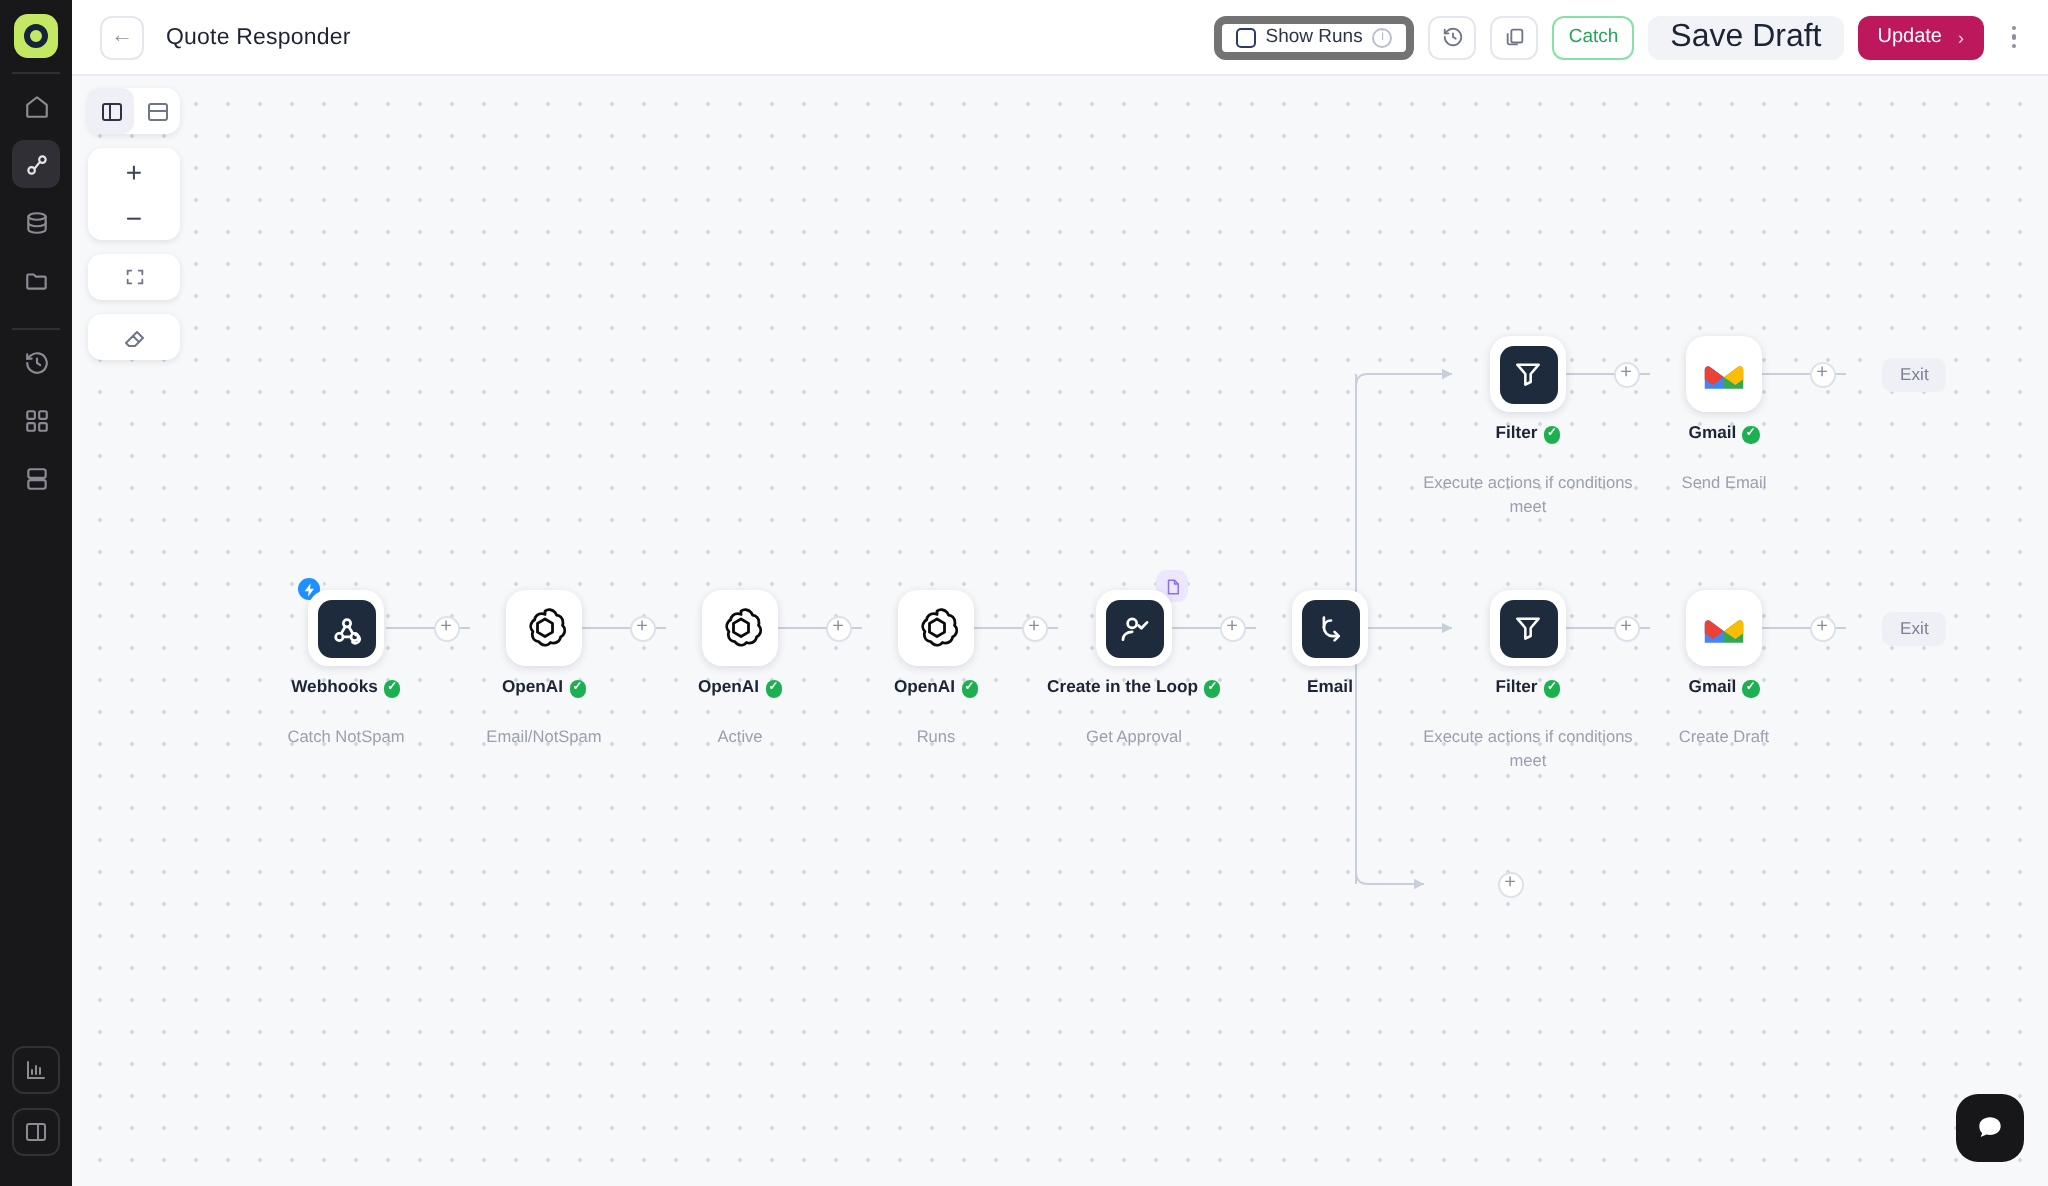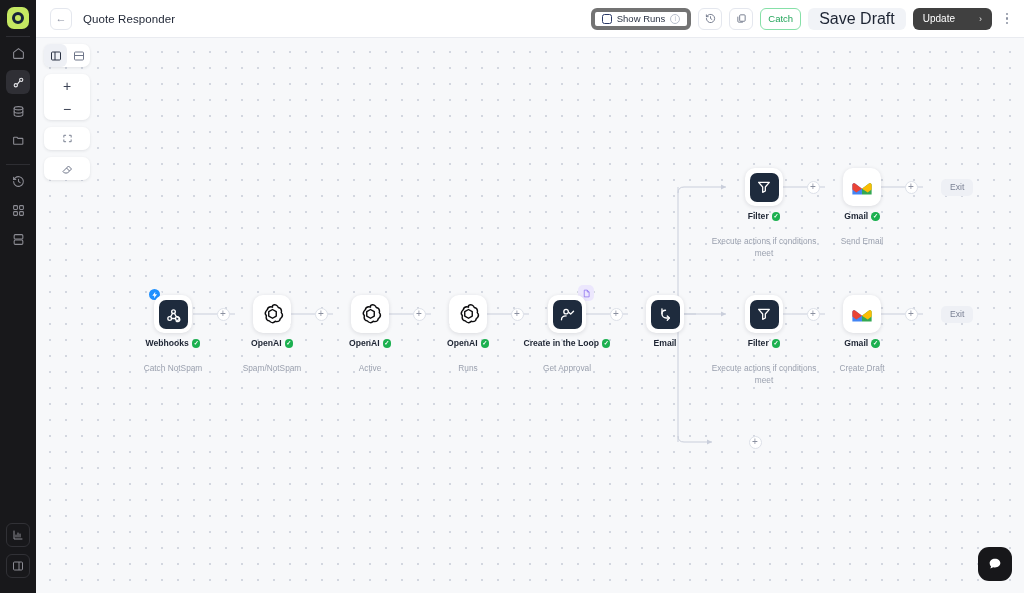--- a/index.html
+++ b/index.html
@@ -69,22 +69,22 @@
   .badge-active {
     height: 22px; padding: 0 7px; border: 1px solid #86e0a8; border-radius: 6px;
     background: #fff; color: #23a55a; font-size: 9.5px;
     display: flex; align-items: center; justify-content: center;
   }
   .btn-draft {
     height: 22px; padding: 0 11px; border-radius: 6px; background: #f1f3f7;
     color: #1d2433; font-size: 16px; display: flex; align-items: center; border: none;
   }
   .btn-update {
-    height: 22px; padding: 0 10px; border-radius: 6px; background: #404040;
-    color: #fff; font-size: 10px; display: flex; align-items: center; gap: 24px; border: none; justify-content: center;
+    height: 22px; padding: 0 10px; border-radius: 6px; background: #be185d;
+    color: #fff; font-size: 10px; display: flex; align-items: center; gap: 8px; border: none; justify-content: center;
   }
   .btn-update .chev { font-size: 9px; opacity: .85; }
   .kebab {
     width: 16px; height: 22px; display: flex; flex-direction: column;
     align-items: center; justify-content: center; gap: 2px;
   }
   .kebab i { width: 2.5px; height: 2.5px; border-radius: 50%; background: #8a90a0; display: block; }
 
   
   .canvas {
@@ -406,21 +406,21 @@
             <div class="node-ico plain">
               <svg width="25" height="25" viewBox="0 0 24 24" fill="none" stroke="#0b0b0d" stroke-width="1.35" stroke-linejoin="round">
                   <path d="M12 3.4c1.5-1.1 3.6-.8 4.8.6.3.4.5.8.7 1.3 1.7.2 3 1.6 3.1 3.3.1.6 0 1.1-.2 1.6 1.2 1.2 1.4 3.1.4 4.5-.3.5-.8.9-1.3 1.1-.2 1.7-1.7 3-3.4 3-.5 0-1-.1-1.5-.3-1.1 1.3-3 1.6-4.4.7-.5-.3-.9-.7-1.2-1.1-1.7-.2-3-1.6-3.1-3.3 0-.5.1-1.1.3-1.6-1.2-1.2-1.4-3.1-.4-4.5.3-.5.7-.9 1.2-1.1.2-1.7 1.7-3 3.4-3 .5 0 1.1.1 1.6.4z"></path>
                   <path d="M12 7.2l3.6 2.1v4.2L12 15.6l-3.6-2.1V9.3z"></path>
                 </svg>
             </div>
           </div>
           <div class="node-label">
             <span>OpenAI</span><span class="chk">✓</span>
           </div>
-          <div class="node-sub">Spam/NotSpam</div>
+          <div class="node-sub">Email/NotSpam</div>
         </div>
 
         <div class="node" style="left:334px; top:276px;">
           <div class="node-box">
             <div class="node-ico plain">
               <svg width="25" height="25" viewBox="0 0 24 24" fill="none" stroke="#0b0b0d" stroke-width="1.35" stroke-linejoin="round">
                   <path d="M12 3.4c1.5-1.1 3.6-.8 4.8.6.3.4.5.8.7 1.3 1.7.2 3 1.6 3.1 3.3.1.6 0 1.1-.2 1.6 1.2 1.2 1.4 3.1.4 4.5-.3.5-.8.9-1.3 1.1-.2 1.7-1.7 3-3.4 3-.5 0-1-.1-1.5-.3-1.1 1.3-3 1.6-4.4.7-.5-.3-.9-.7-1.2-1.1-1.7-.2-3-1.6-3.1-3.3 0-.5.1-1.1.3-1.6-1.2-1.2-1.4-3.1-.4-4.5.3-.5.7-.9 1.2-1.1.2-1.7 1.7-3 3.4-3 .5 0 1.1.1 1.6.4z"></path>
                   <path d="M12 7.2l3.6 2.1v4.2L12 15.6l-3.6-2.1V9.3z"></path>
                 </svg>
             </div>

